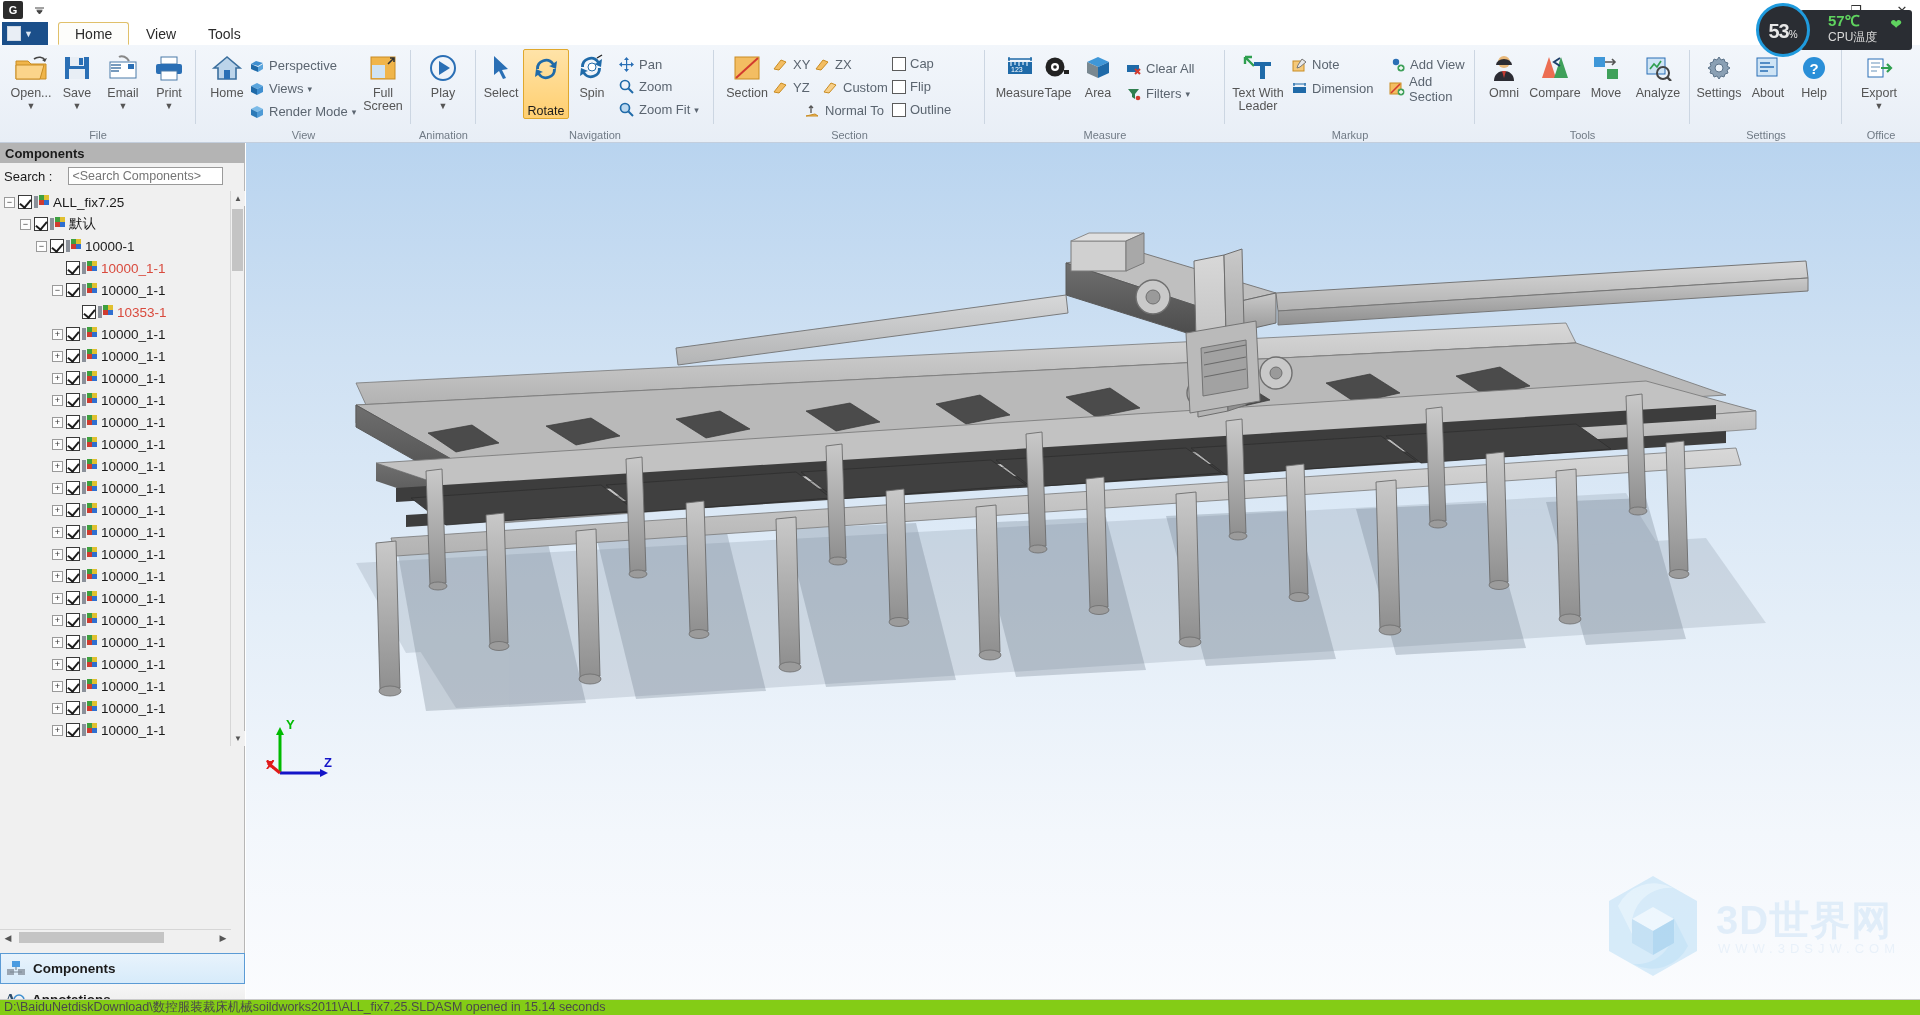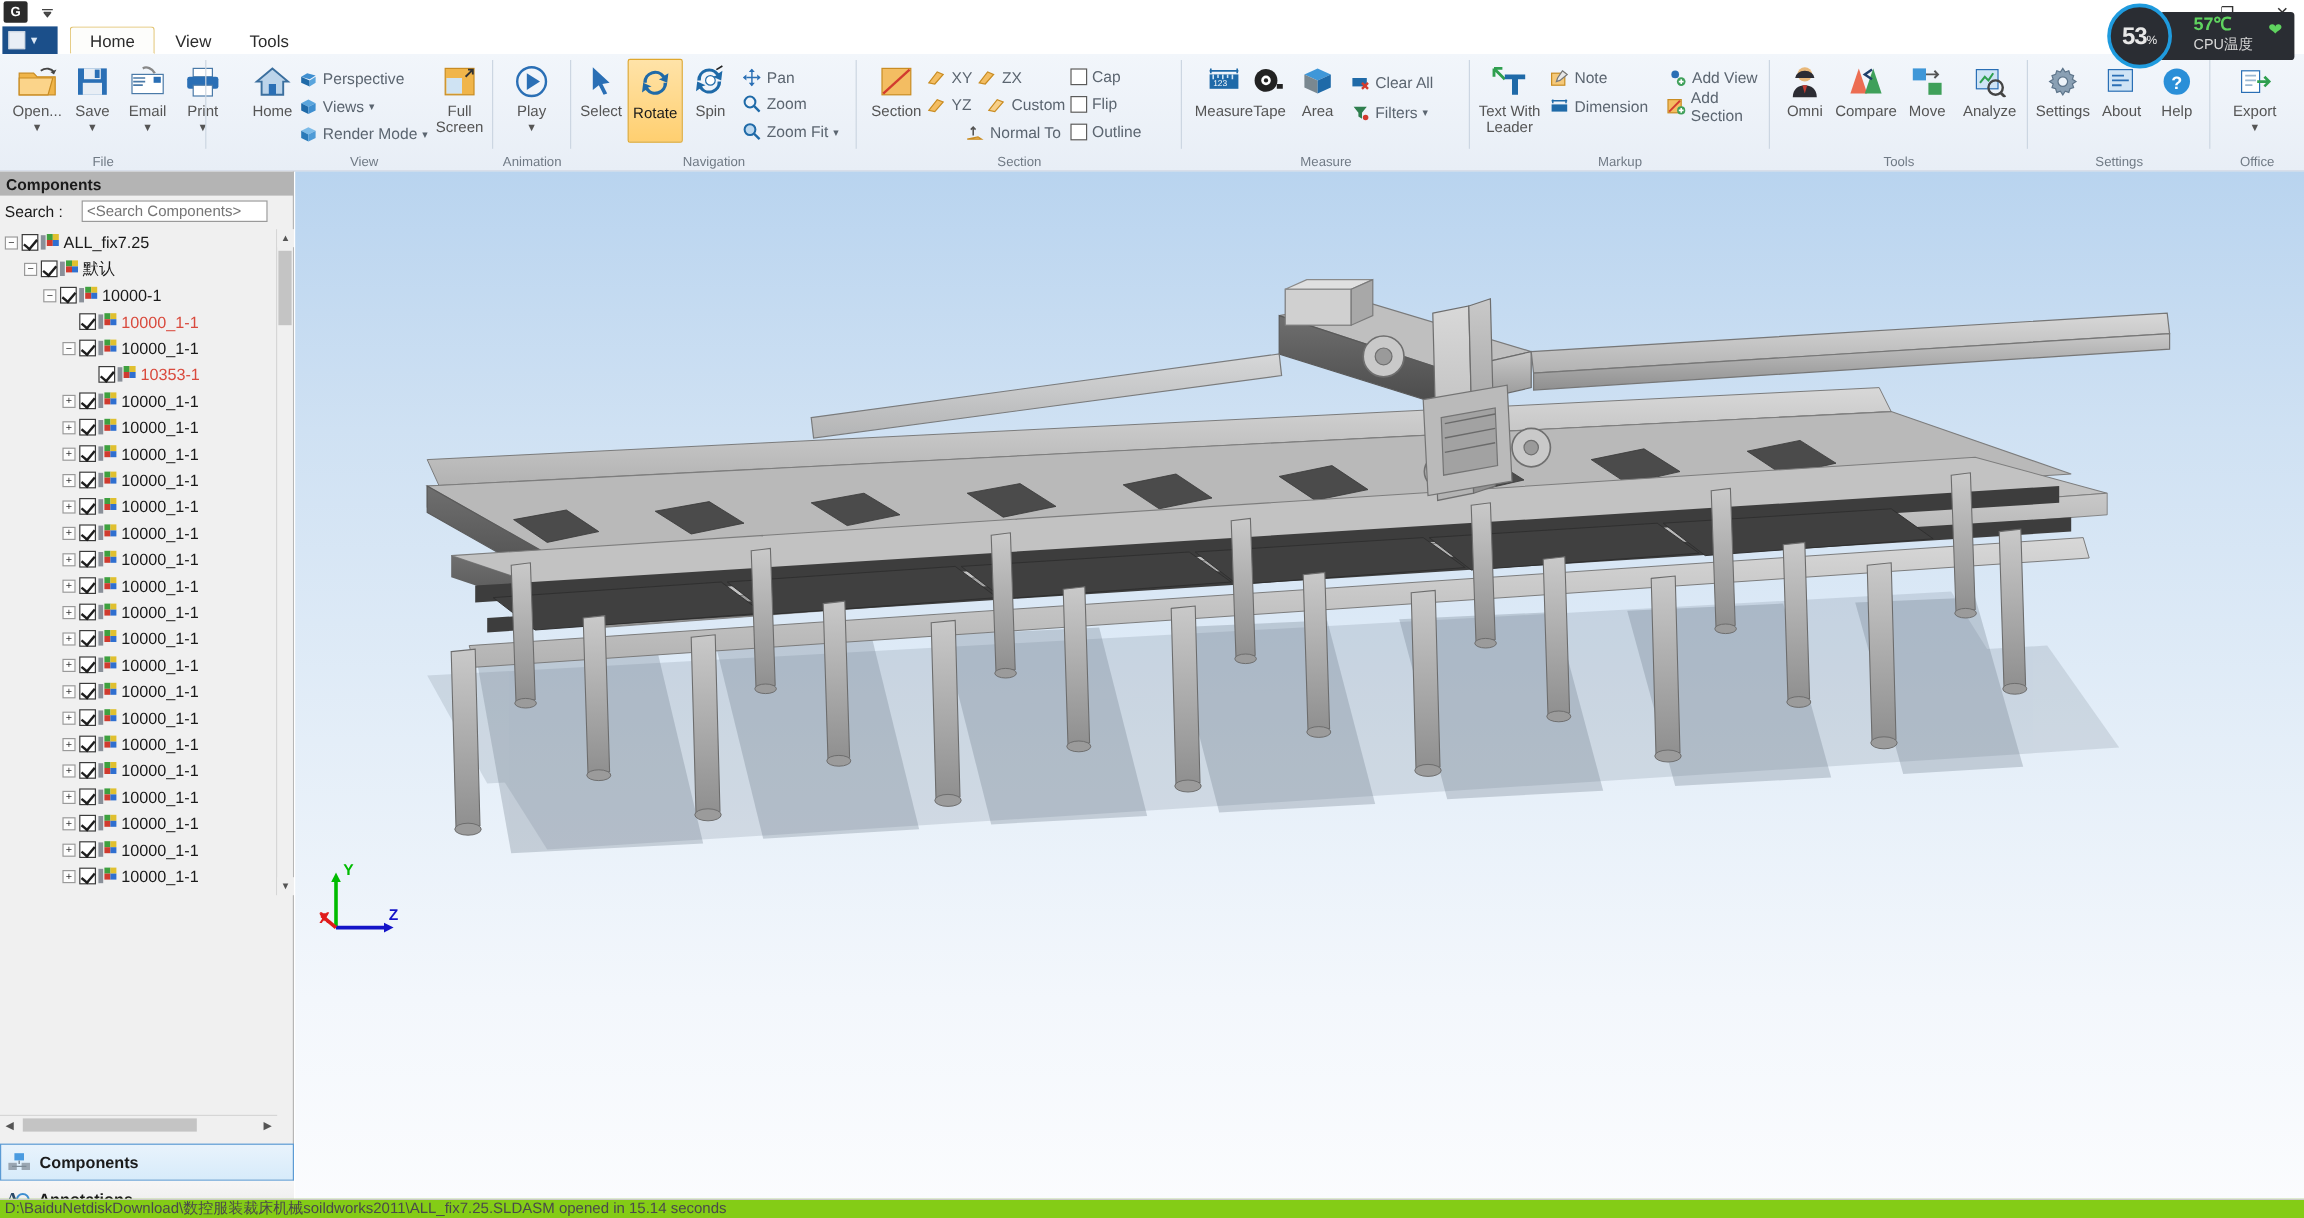--- a/index.html
+++ b/index.html
@@ -95,21 +95,21 @@
   .bigbtn .bcaret { font-size:9px; color:#555; margin-top:1px;}
   .smallrow {
     position:absolute; display:flex; align-items:center; gap:4px;
     height:21px; cursor:pointer; font-size:13px; color:#5b6570;
   }
   .smallrow .si { width:17px; height:17px; display:flex; align-items:center; justify-content:center;}
   .chk {
     width:14px; height:14px; border:1px solid #5b5b5b; background:#fff; display:inline-block;
   }
   .hl-btn {
-    background:linear-gradient(#ffe3a8,#ffcf70); border:1px solid #e0a82e; border-radius:2px;
+    background:linear-gradient(#ffe3a8,#ffcf70); border:1px solid #e0a82e; border-radius:2px;justify-content:space-between;
   }
 
   
   #leftpanel {
     position:absolute; left:0; top:143px; width:245px; height:872px;
     background:#f0f0f0; border-right:1px solid #b6b6b6;
   }
   #panel-title {
     position:absolute; left:0; top:0; width:245px; height:20px;
     background:#b4b4b4; color:#1a1a1a; font-weight:bold; font-size:13px;
@@ -258,21 +258,21 @@
   <div class="rtab" style="left:130px;">
     <span>View</span>
   </div>
   <div class="rtab" style="left:192px;">
     <span>Tools</span>
   </div>
 </div>
 
 <div id="ribbon">
 
-  <div class="rgroup" style="left:0px; width:172px;">
+  <div class="rgroup" style="left:0px; width:196px;">
     <div class="bigbtn" style="left:4px;">
       <span class="bi">
         <svg width="34" height="30" viewBox="0 0 34 30">
           <path d="M2 8h12l3 3h15v15H2z" fill="#f0b54a" stroke="#c98c22"></path>
           <path d="M2 12h28l-4 14H2z" fill="#fbd48a" stroke="#c98c22"></path>
           <path d="M20 6c4-3 9-2 11 1" stroke="#444" fill="none" stroke-width="1.6"></path>
           <path d="M33 5l-2 4-3-2z" fill="#444"></path>
         </svg>
       </span>
       <span class="bl">Open...</span>
@@ -1223,17 +1223,29 @@
       <line x1="14" y1="50" x2="58" y2="50" stroke="#1414c8" stroke-width="3"></line>
       <polygon points="62,50 54,46 54,54" fill="#1414c8"></polygon>
       <line x1="14" y1="50" x2="2" y2="40" stroke="#e01b1b" stroke-width="3"></line>
       <polygon points="0,38 8,38 4,45" fill="#e01b1b"></polygon>
     </svg>
     <span class="ax-lbl" style="left:20px; top:-6px; color:#00bb00;">Y</span>
     <span class="ax-lbl" style="left:58px; top:32px; color:#1414c8;">Z</span>
     <span class="ax-lbl" style="left:0px; top:34px; color:#e01b1b;">X</span>
   </div>
 
+  <div id="watermark">
+    <svg width="110" height="110" viewBox="0 0 110 110" style="position:absolute; left:0; top:-4px;">
+      <path d="M55 5 L99 30 L99 80 L55 105 L11 80 L11 30 Z" fill="#bcdff6"></path>
+      <path d="M20 35a40 40 0 0 1 55-18 38 38 0 0 0-40 48z" fill="#d8eefc" opacity="0.9"></path>
+      <path d="M90 75a40 40 0 0 1-55 18 38 38 0 0 0 40-48z" fill="#9fd2f2" opacity="0.85"></path>
+      <path d="M55 36 L76 48 L55 60 L34 48 Z" fill="#e7f5fe"></path>
+      <path d="M34 48 L55 60 L55 84 L34 72 Z" fill="#9dcdee"></path>
+      <path d="M55 60 L76 48 L76 72 L55 84 Z" fill="#7bbde8"></path>
+    </svg>
+    <div id="wm-text">3D世界网</div>
+    <div id="wm-sub">WWW.3DSJW.COM</div>
+  </div>
 </div>
 
 <div id="statusbar">
   <span>D:\BaiduNetdiskDownload\数控服装裁床机械soildworks2011\ALL_fix7.25.SLDASM opened in 15.14 seconds</span>
 </div>
 
 </body></html>

